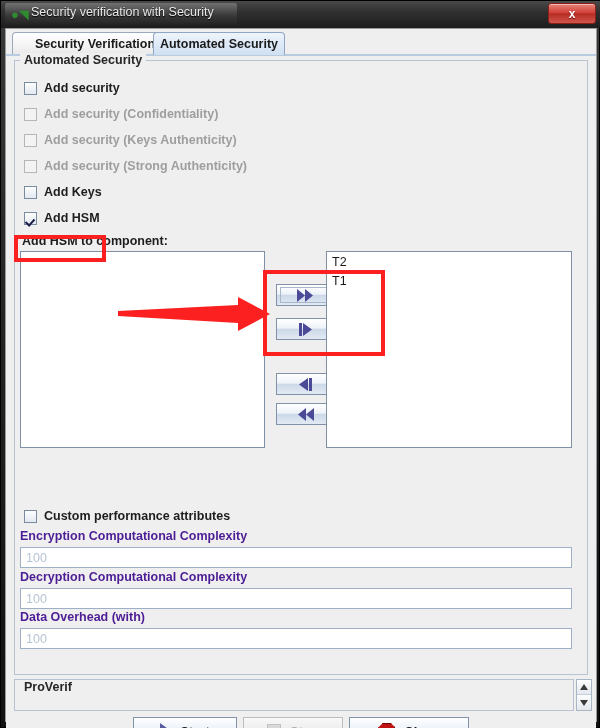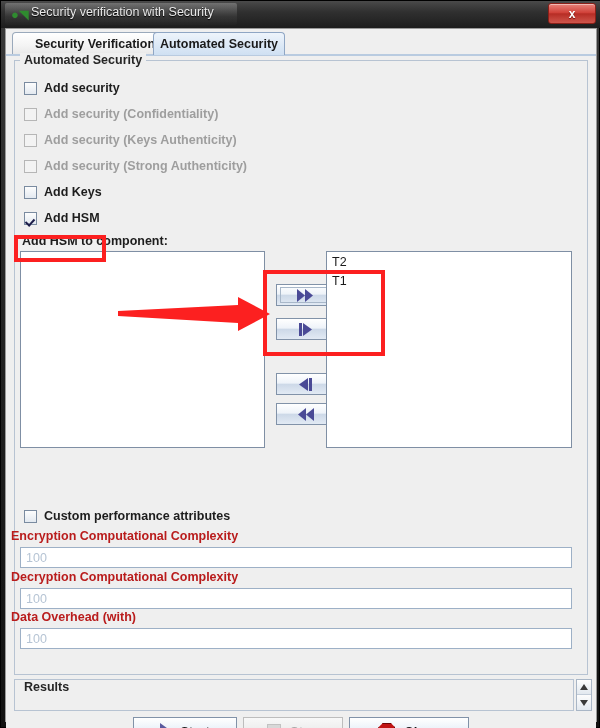--- a/index.html
+++ b/index.html
@@ -172,22 +172,22 @@
   .xfer-btn.focused::after {
     content:""; position:absolute; left:3px; top:2px; right:3px; bottom:2px;
     border: 1px solid #a8b7c9;
   }
   .arrow-ico { display:block; }
 
   
   #cb-custom { position: absolute; left: 18px; top: 478px; height: 16px; display:flex; align-items:flex-end; cursor:pointer; }
 
   .field-label {
-    position: absolute; left: 5px;
-    font-size: 12.5px; font-weight: bold; color: #b91c1c;
+    position: absolute; left: 14px;
+    font-size: 12.5px; font-weight: bold; color: #4c1d95;
   }
   .text-field {
     position: absolute; left: 14px; width: 552px; height: 21px;
     background: #ffffff; border: 1px solid #9db0c6;
     font-size: 12.5px; color: #b6c4d4;
     padding: 2px 12px 0 5px;
     line-height: 17px;
     overflow: hidden;
   }
   #lbl-enc { top: 500px; }  #fld-enc { top: 518px; }
@@ -361,21 +361,21 @@
     <div id="lbl-enc" class="field-label">Encryption Computational Complexity</div>
     <div id="fld-enc" class="text-field">100</div>
 
     <div id="lbl-dec" class="field-label">Decryption Computational Complexity</div>
     <div id="fld-dec" class="text-field">100</div>
 
     <div id="lbl-ovh" class="field-label">Data Overhead (with)</div>
     <div id="fld-ovh" class="text-field">100</div>
 
     <div id="group-results"></div>
-    <div id="group-results-legend">Results</div>
+    <div id="group-results-legend">ProVerif</div>
     <div id="results-scroll">
       <div id="sb-up" class="sb-arrow">
         <svg width="8" height="6" viewBox="0 0 8 6">
             <polygon points="4,0 8,6 0,6" fill="#3a3a3a"></polygon>
           </svg>
       </div>
       <div id="sb-down" class="sb-arrow">
         <svg width="8" height="6" viewBox="0 0 8 6">
             <polygon points="0,0 8,0 4,6" fill="#3a3a3a"></polygon>
           </svg>

